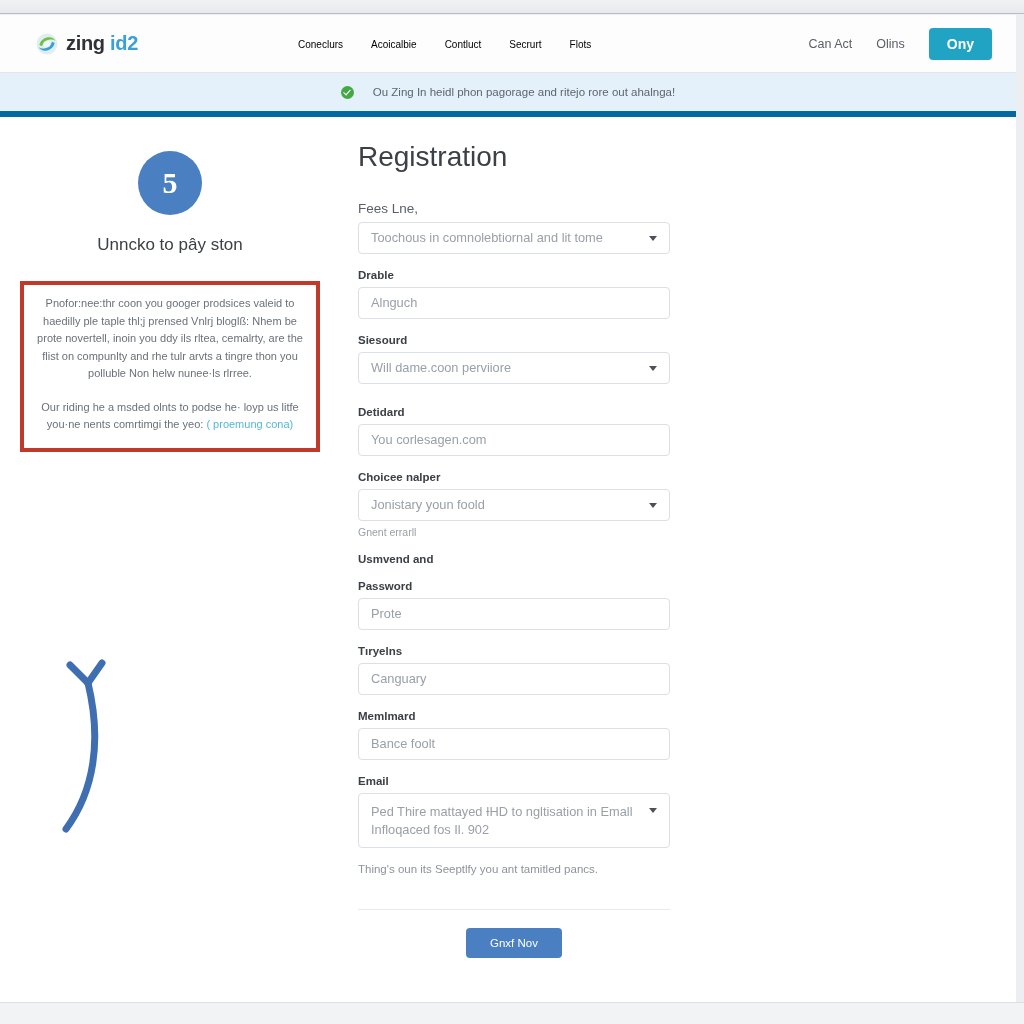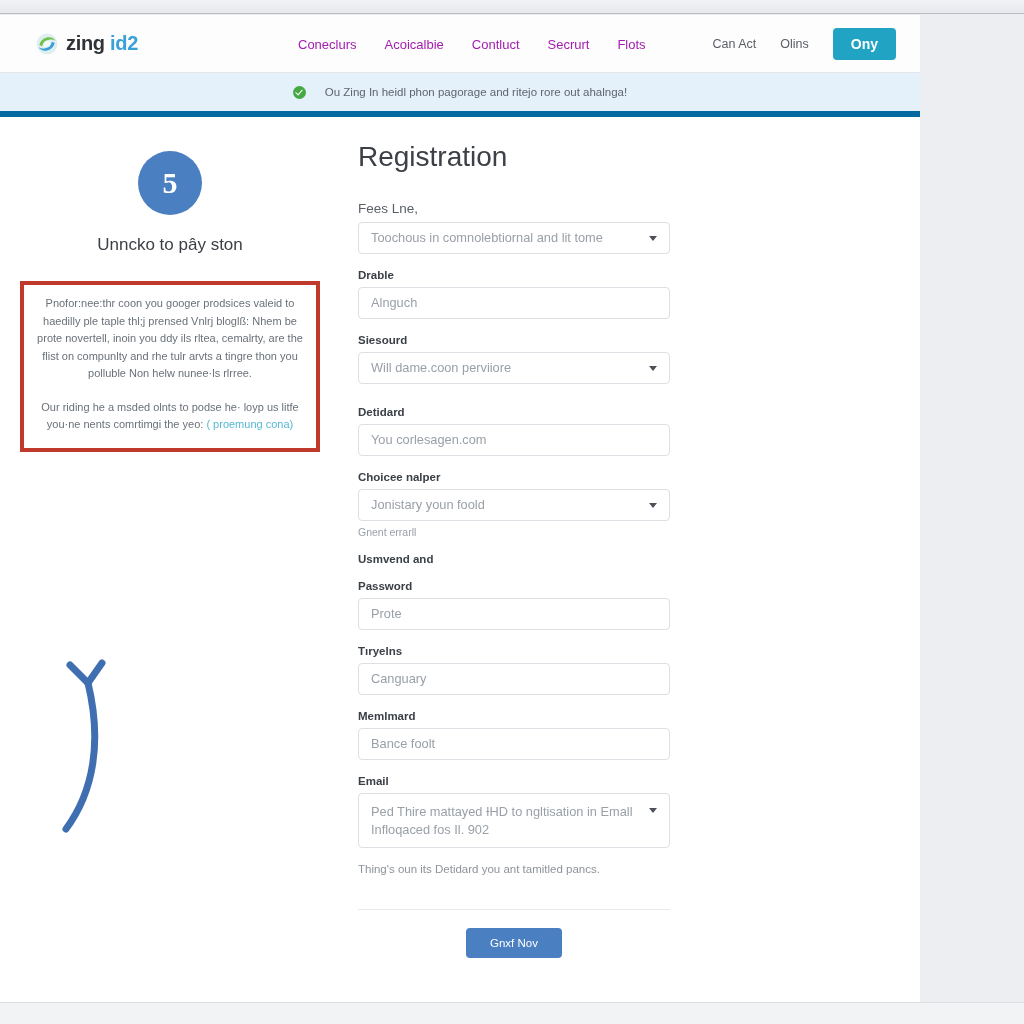--- a/index.html
+++ b/index.html
@@ -22,21 +22,21 @@
     position:absolute; left:0; top:0; width:1024px; height:14px;
     background:linear-gradient(#f1f2f4,#e7e9ec);
     border-bottom:1px solid #b9bcc4;
   }
   .chrome-bottom {
     position:absolute; left:0; bottom:0; width:1024px; height:22px;
     background:#f2f3f5;
     border-top:1px solid #dcdee2;
   }
   .viewport {
-    position:absolute; left:0; top:15px; width:920px; height:987px;
+    position:absolute; left:0; top:15px; width:1016px; height:987px;
     background:#ffffff;
     overflow:hidden;
   }
 
   
   .site-header {
     position:relative;
     height:58px;
     background:#fdfdfd;
     border-bottom:1px solid #e4e6ea;
@@ -51,21 +51,21 @@
     font-size:20px; font-weight:bold; letter-spacing:-0.3px;
     color:#2f3337;
   }
   .brand-text .accent { color:#3aa0d8; }
 
   .main-nav {
     position:absolute; left:298px; top:0; height:58px;
     display:flex; align-items:center; gap:28px;
   }
   .main-nav a {
-    font-size:13px; color:#a21caf; text-decoration:none;
+    font-size:10px; color:#000000; text-decoration:none;
     white-space:nowrap;
   }
 
   .header-right {
     position:absolute; right:24px; top:0; height:58px;
     display:flex; align-items:center; gap:24px;
   }
   .header-right .hlink {
     font-size:12.5px; color:#5a5f66; text-decoration:none; white-space:nowrap;
   }
@@ -329,21 +329,21 @@
           </div>
 
           <div class="field">
             <label class="field-label">Email</label>
             <div class="control tall">
               <span class="val">Ped Thire mattayed ƗHD to ngltisation in Emall Infloqaced fos Il. 902</span>
               <span class="caret"></span>
             </div>
           </div>
 
-          <div class="note">Thing's oun its Detidard you ant tamitled pancs.</div>
+          <div class="note">Thing's oun its Seeptlfy you ant tamitled pancs.</div>
 
           <hr class="divider">
 
           <div class="submit-wrap">
             <button class="submit-btn">Gnxf Nov</button>
           </div>
 
         </div>
       </div>
 

